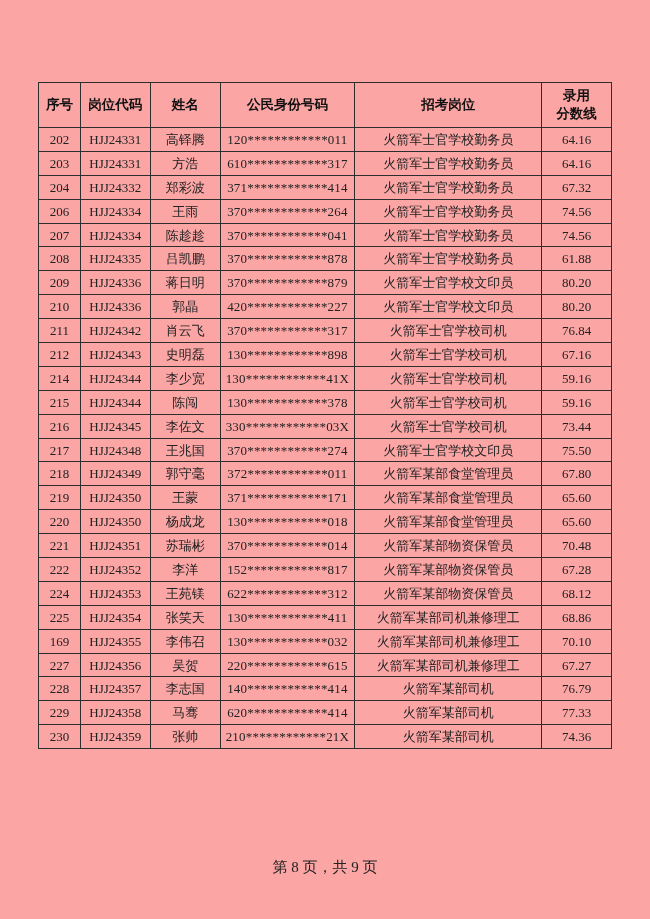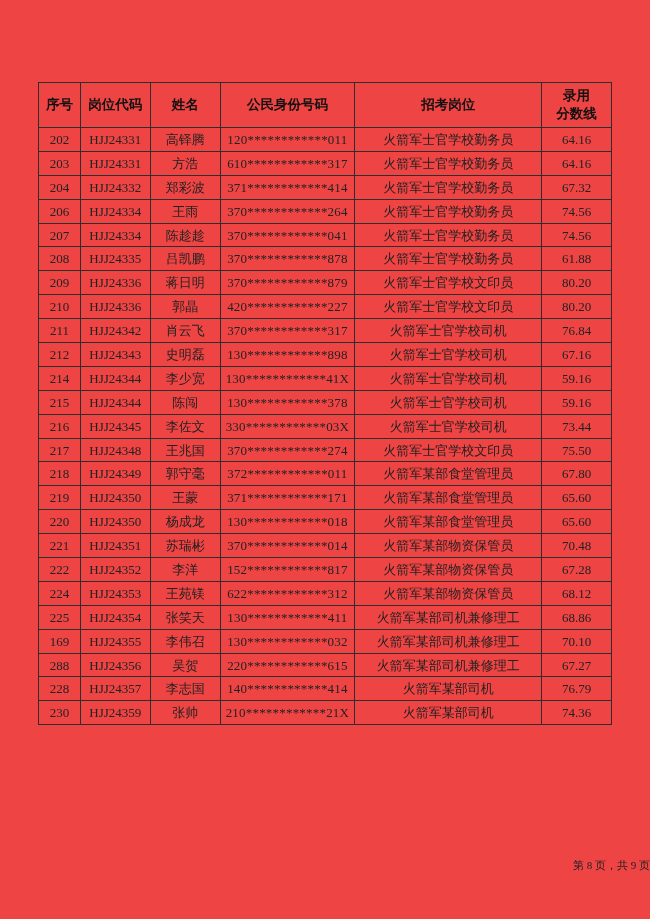--- a/index.html
+++ b/index.html
@@ -1,41 +1,41 @@
 <!DOCTYPE html>
 <html><head>
 <meta charset="utf-8">
 <style>
   html,body { margin:0; padding:0; }
   body {
     width:650px; height:919px; background:#ffffff; position:relative;
     font-family:"Liberation Serif","DejaVu Serif",serif; color:#1d1d1d;
     overflow:hidden;
   }
-  .doc-page { position:absolute; inset:0; background:#ef4444;text-decoration:underline; }
+  .doc-page { position:absolute; inset:0; background:#fca5a5;text-decoration:underline; }
   table.roster {
     position:absolute; left:38px; top:82px; width:574px;
     border-collapse:collapse; table-layout:fixed;
   }
   table.roster th, table.roster td {
     border:1px solid #2e2e2e; text-align:center; vertical-align:middle;
     padding:0 2px; overflow:hidden;
   }
   table.roster th {
     font-family:"Liberation Sans","DejaVu Sans",sans-serif;
     font-weight:bold; font-size:13.5px; line-height:1.35;
     height:44px; white-space:pre-line; color:#111;
   }
   table.roster td {
     font-size:13px; height:22.9px; line-height:1; color:#222;
   }
   td.col-id { letter-spacing:0.2px; }
   .page-footer {
     position:absolute; left:0; top:858px; width:100%;
-    text-align:right; font-size:11px; color:#222;
+    text-align:center; font-size:15px; color:#222;
   }
 </style>
 </head>
 <body>
 
 <div class="doc-page">
 
   <table class="roster">
     <colgroup>
       <col style="width:7.3%">
@@ -227,36 +227,44 @@
         </tr>
         <tr>
           <td class="col-serial-number">169</td>
           <td class="col-job-code">HJJ24355</td>
           <td class="col-name">李伟召</td>
           <td class="col-id">130************032</td>
           <td class="col-position">火箭军某部司机兼修理工</td>
           <td class="col-score">70.10</td>
         </tr>
         <tr>
-          <td class="col-serial-number">288</td>
+          <td class="col-serial-number">227</td>
           <td class="col-job-code">HJJ24356</td>
           <td class="col-name">吴贺</td>
           <td class="col-id">220************615</td>
           <td class="col-position">火箭军某部司机兼修理工</td>
           <td class="col-score">67.27</td>
         </tr>
         <tr>
           <td class="col-serial-number">228</td>
           <td class="col-job-code">HJJ24357</td>
           <td class="col-name">李志国</td>
           <td class="col-id">140************414</td>
           <td class="col-position">火箭军某部司机</td>
           <td class="col-score">76.79</td>
         </tr>
         <tr>
+          <td class="col-serial-number">229</td>
+          <td class="col-job-code">HJJ24358</td>
+          <td class="col-name">马骞</td>
+          <td class="col-id">620************414</td>
+          <td class="col-position">火箭军某部司机</td>
+          <td class="col-score">77.33</td>
+        </tr>
+        <tr>
           <td class="col-serial-number">230</td>
           <td class="col-job-code">HJJ24359</td>
           <td class="col-name">张帅</td>
           <td class="col-id">210************21X</td>
           <td class="col-position">火箭军某部司机</td>
           <td class="col-score">74.36</td>
         </tr>
       </tbody>
   </table>
 

